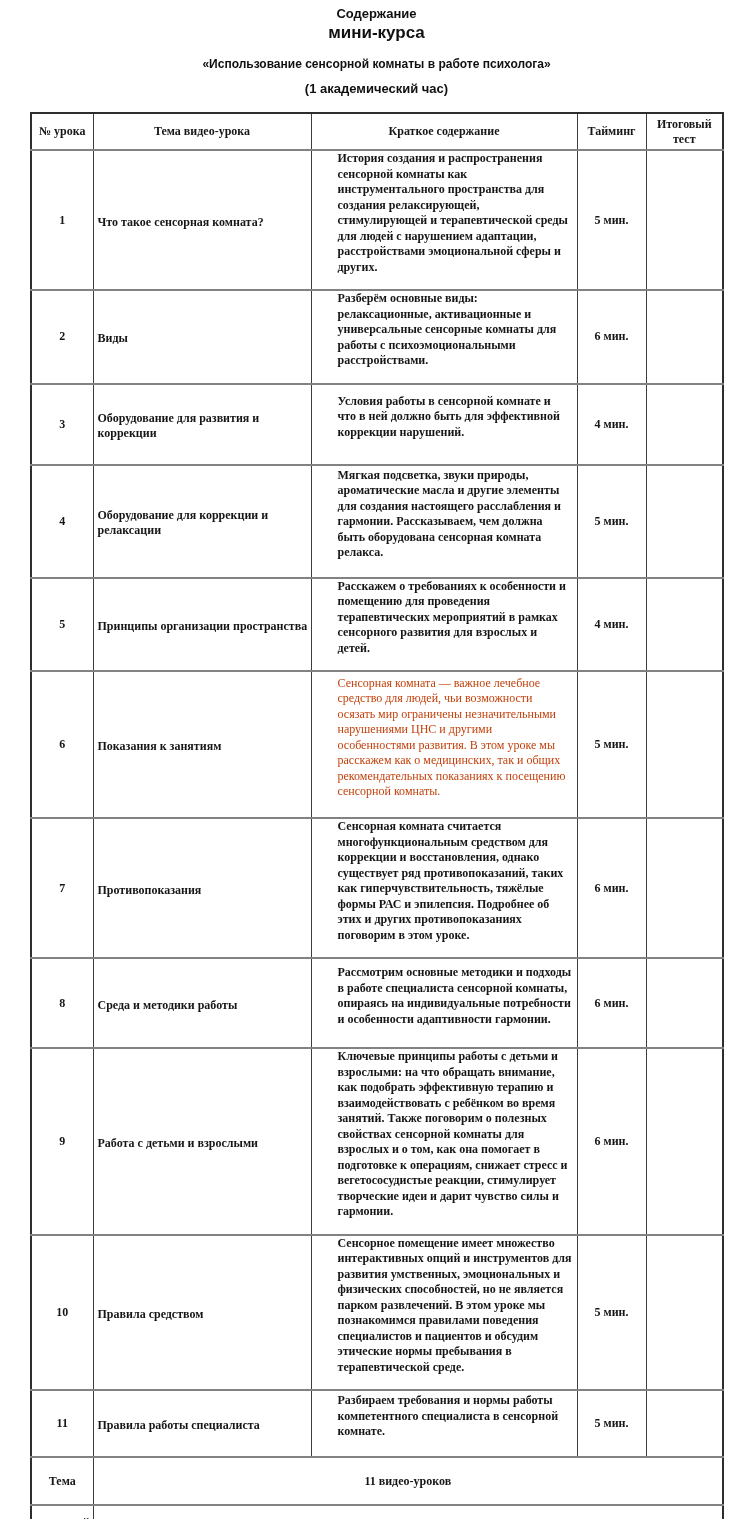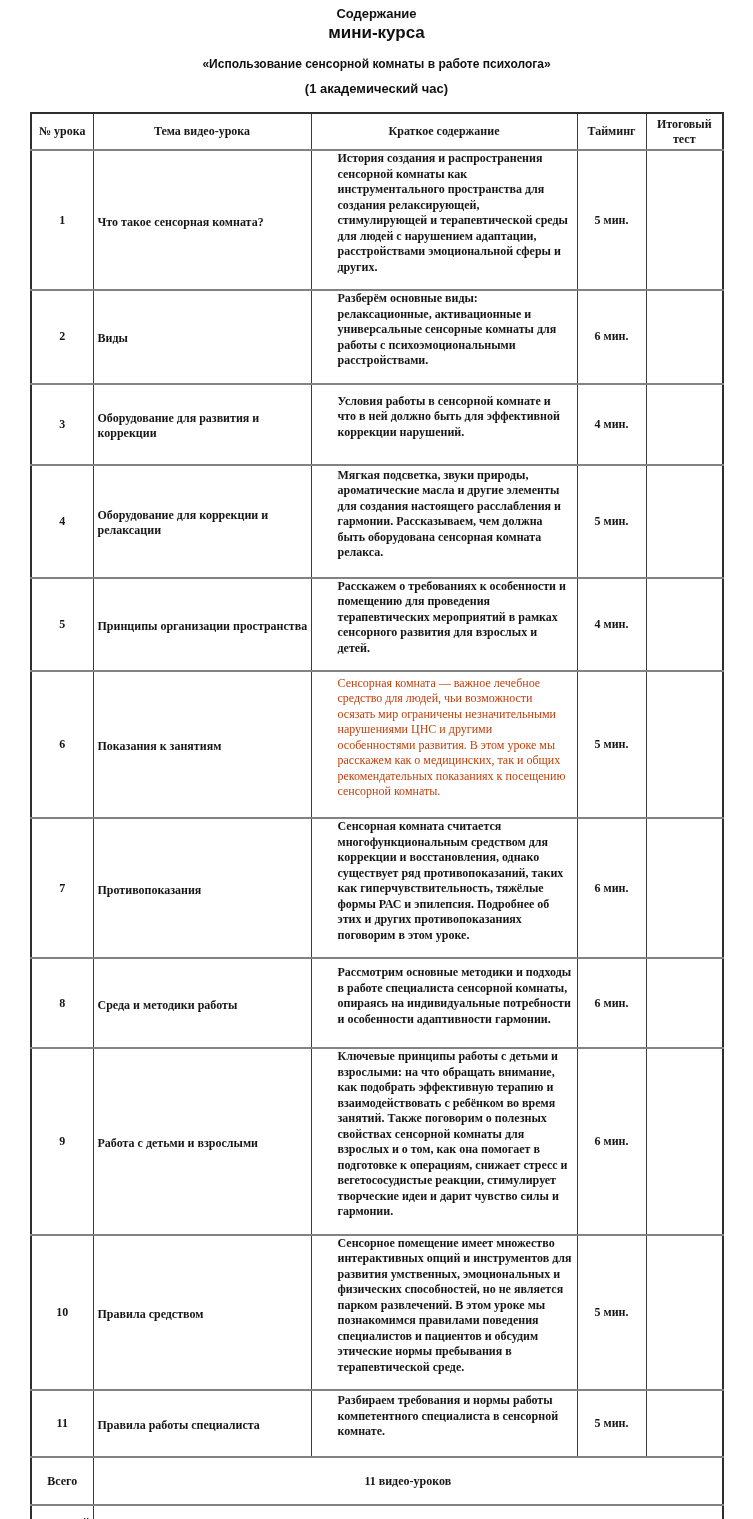--- a/index.html
+++ b/index.html
@@ -170,21 +170,21 @@
         <tr style="height: 67px;">
           <td class="cell-num">11</td>
           <td class="cell-topic">Правила работы специалиста</td>
           <td class="cell-summary">Разбираем требования и нормы работы компетентного специалиста в сенсорной комнате.</td>
           <td class="cell-timing">5 мин.</td>
           <td class="cell-test"></td>
         </tr>
       </tbody>
     <tfoot>
       <tr class="total-row">
-        <td class="footer-label">Всего</td>
+        <td class="footer-label">Тема</td>
         <td class="footer-value" colspan="4">11 видео-уроков</td>
       </tr>
       <tr class="final-row">
         <td class="footer-label">Итоговый тест</td>
         <td class="footer-value" colspan="4">Да</td>
       </tr>
     </tfoot>
   </table>
 
 </div>

